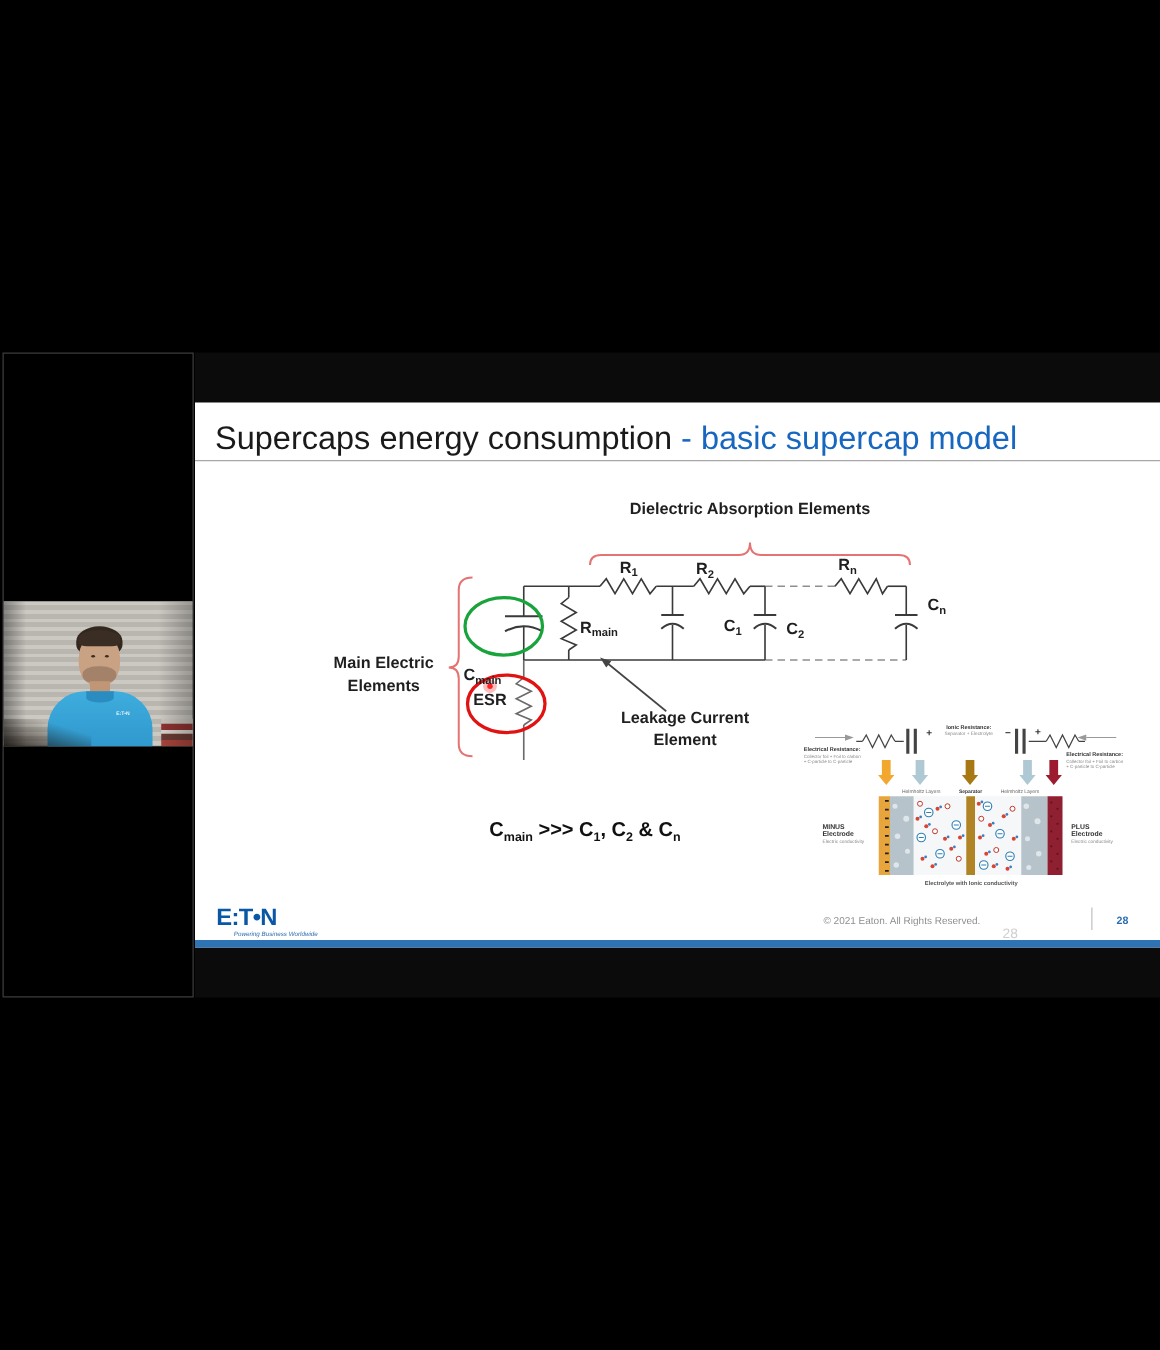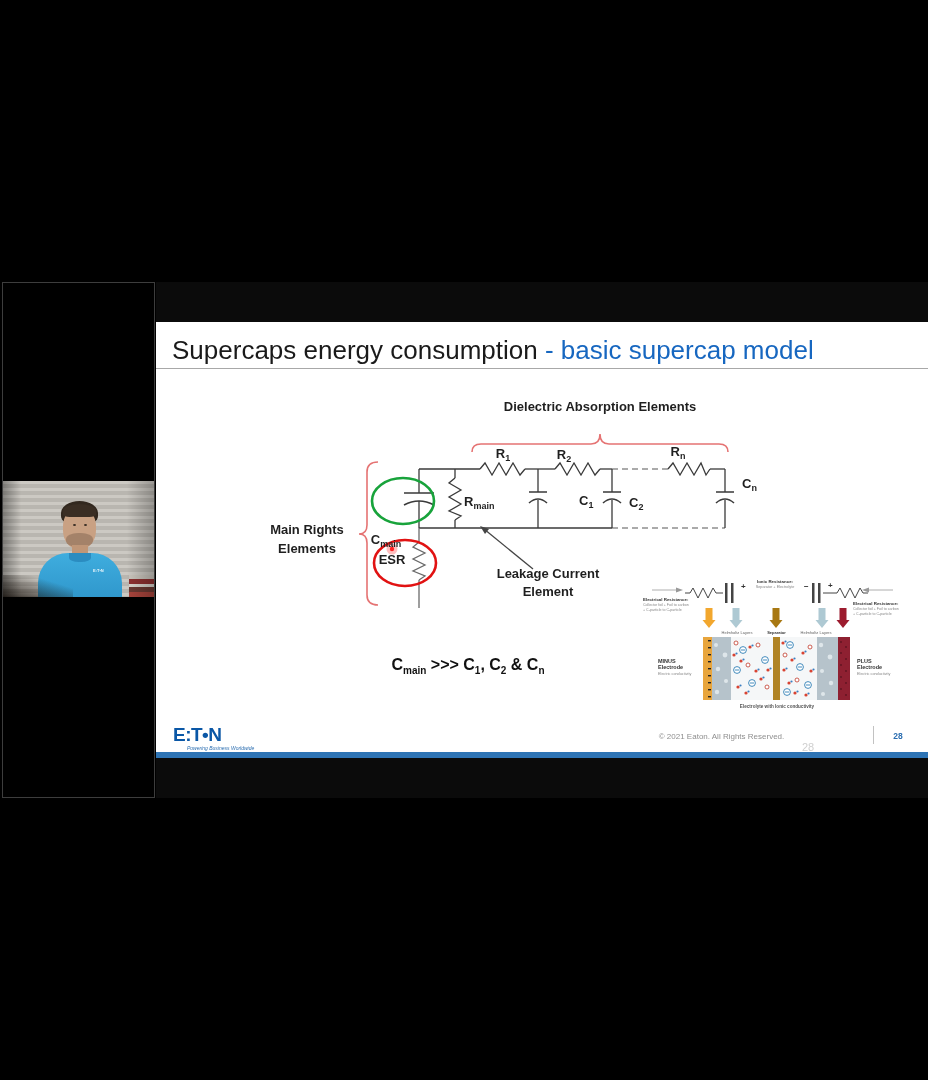--- a/index.html
+++ b/index.html
@@ -137,21 +137,21 @@
       <circle cx="236" cy="227" r="5.5" fill="rgba(255,40,40,.3)"></circle>
       <circle cx="236" cy="227" r="2.2" fill="#ff2424"></circle>
 
       <path d="M377,247 L328,207" stroke="#444" stroke-width="1.3" fill="none"></path>
       <polygon points="324,204 329,212 333,207" fill="#444"></polygon>
     </svg>
 
     <div class="lbl ctr" style="left:344px;top:77px;width:200px;">Dielectric Absorption Elements</div>
 
     <div class="lbl ctr" style="left:76px;top:198px;width:150px;line-height:19px;">
-      <div>Main Rights</div>
+      <div>Main Electric</div>
       <div>Elements</div>
     </div>
 
     <div class="lbl ctr" style="left:292px;top:243px;width:200px;line-height:18px;">
       <div>Leakage Current</div>
       <div>Element</div>
     </div>
 
     <div class="lbl ctr" style="left:205px;top:166px;width:50px;margin-top:44px;"><span>C</span><span class="sub">main</span></div>
     <div class="lbl ctr" style="left:211px;top:230px;width:50px;"><span>ESR</span></div>

